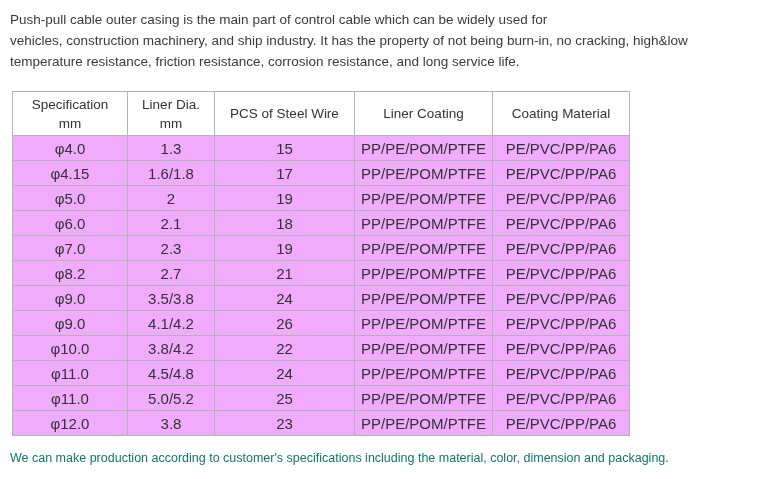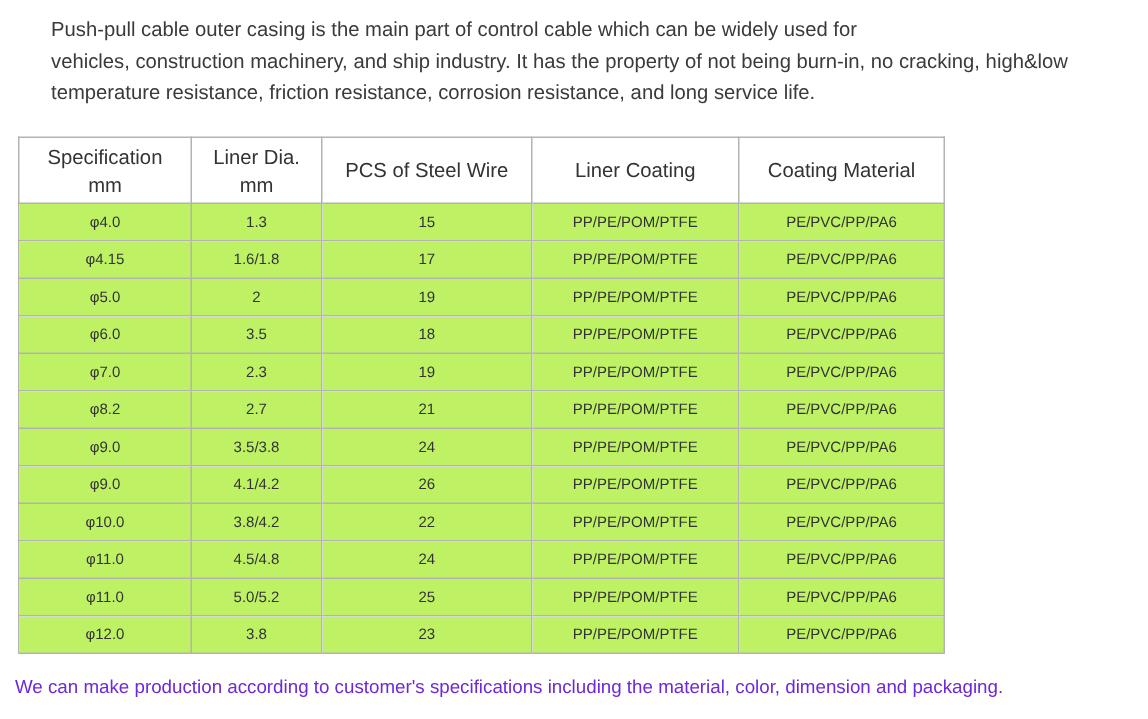--- a/index.html
+++ b/index.html
@@ -16,21 +16,20 @@
   }
   .intro {
     padding: 9px 10px 0 10px;
     font-size: 13.5px;
     line-height: 21px;
     color: #3a3a3a;
   }
   .intro-line {
     display: block;
     white-space: nowrap;
-    margin-left: 24px;
   }
   table.spec-table {
     border-collapse: collapse;
     table-layout: fixed;
     margin: 19px 0 0 12px;
     padding-left: 16px;
   }
   table.spec-table th,
   table.spec-table td {
     border: 1px solid #b3b3b3;
@@ -41,42 +40,42 @@
     white-space: nowrap;
   }
   table.spec-table th {
     font-weight: normal;
     font-size: 13.5px;
     height: 43px;
     color: #333333;
     background: #ffffff;
   }
   table.spec-table td {
-    font-size: 10px;
+    font-size: 15px;
     height: 24px;
     color: #333333;
-    background: #bef264;
+    background: #f0abfc;
   }
   .hdr-line {
     display: block;
     line-height: 19px;
   }
   .hdr-line:empty {
     display: none;
   }
   .col-spec    { width: 115px; }
   .col-inner   { width: 87px;  }
   .col-pcs     { width: 140px; }
   .col-liner   { width: 138px; }
   .col-coating { width: 137px; }
   .footer-note {
     margin: 14px 10px 0 10px;
     font-size: 12.5px;
     line-height: 16px;
-    color: #6d28d9;
+    color: #0f766e;
     white-space: nowrap;
   }
 </style>
 </head>
 <body>
 
 <div class="intro">
   <span class="intro-line">Push-pull cable outer casing is the main part of control cable which can be widely used for</span>
   <span class="intro-line">vehicles, construction machinery, and ship industry. It has the property of not being burn-in, no cracking, high&amp;low</span>
   <span class="intro-line">temperature resistance, friction resistance, corrosion resistance, and long service life.</span>
@@ -128,21 +127,21 @@
       </tr>
       <tr>
         <td>φ5.0</td>
         <td>2</td>
         <td>19</td>
         <td>PP/PE/POM/PTFE</td>
         <td>PE/PVC/PP/PA6</td>
       </tr>
       <tr>
         <td>φ6.0</td>
-        <td>3.5</td>
+        <td>2.1</td>
         <td>18</td>
         <td>PP/PE/POM/PTFE</td>
         <td>PE/PVC/PP/PA6</td>
       </tr>
       <tr>
         <td>φ7.0</td>
         <td>2.3</td>
         <td>19</td>
         <td>PP/PE/POM/PTFE</td>
         <td>PE/PVC/PP/PA6</td>

